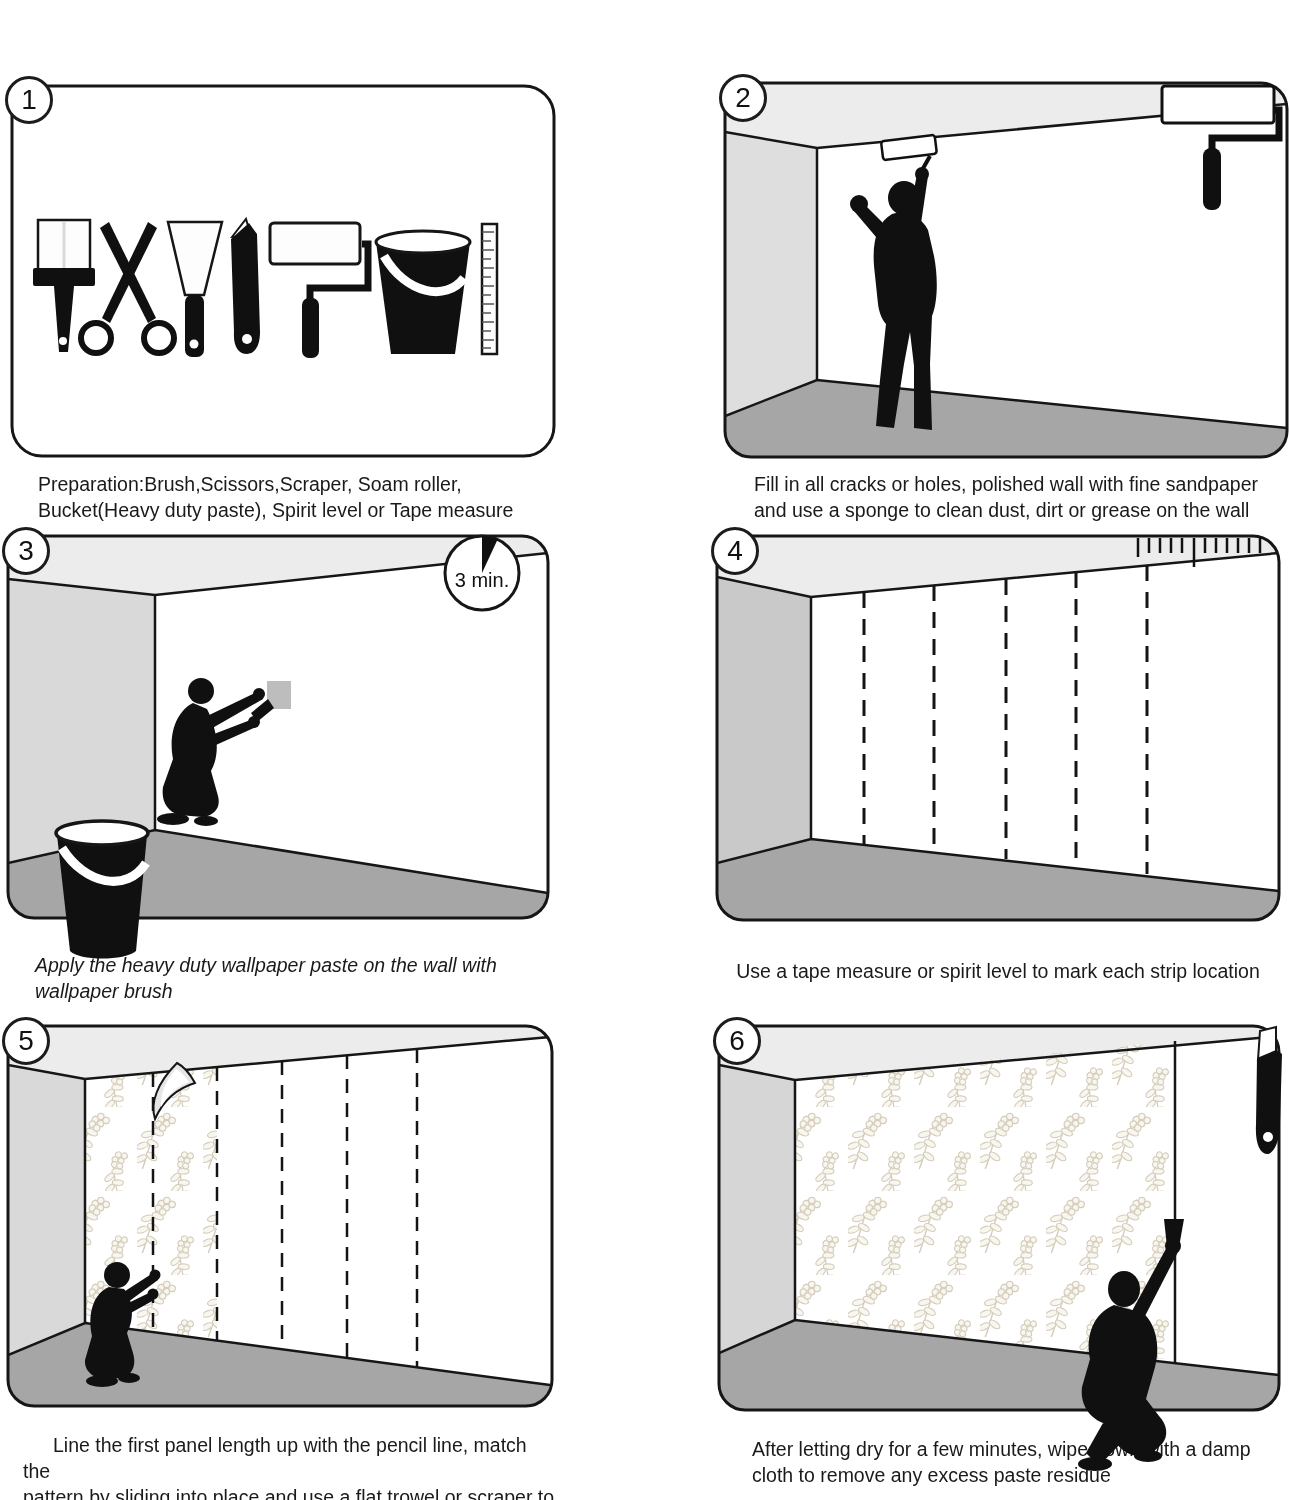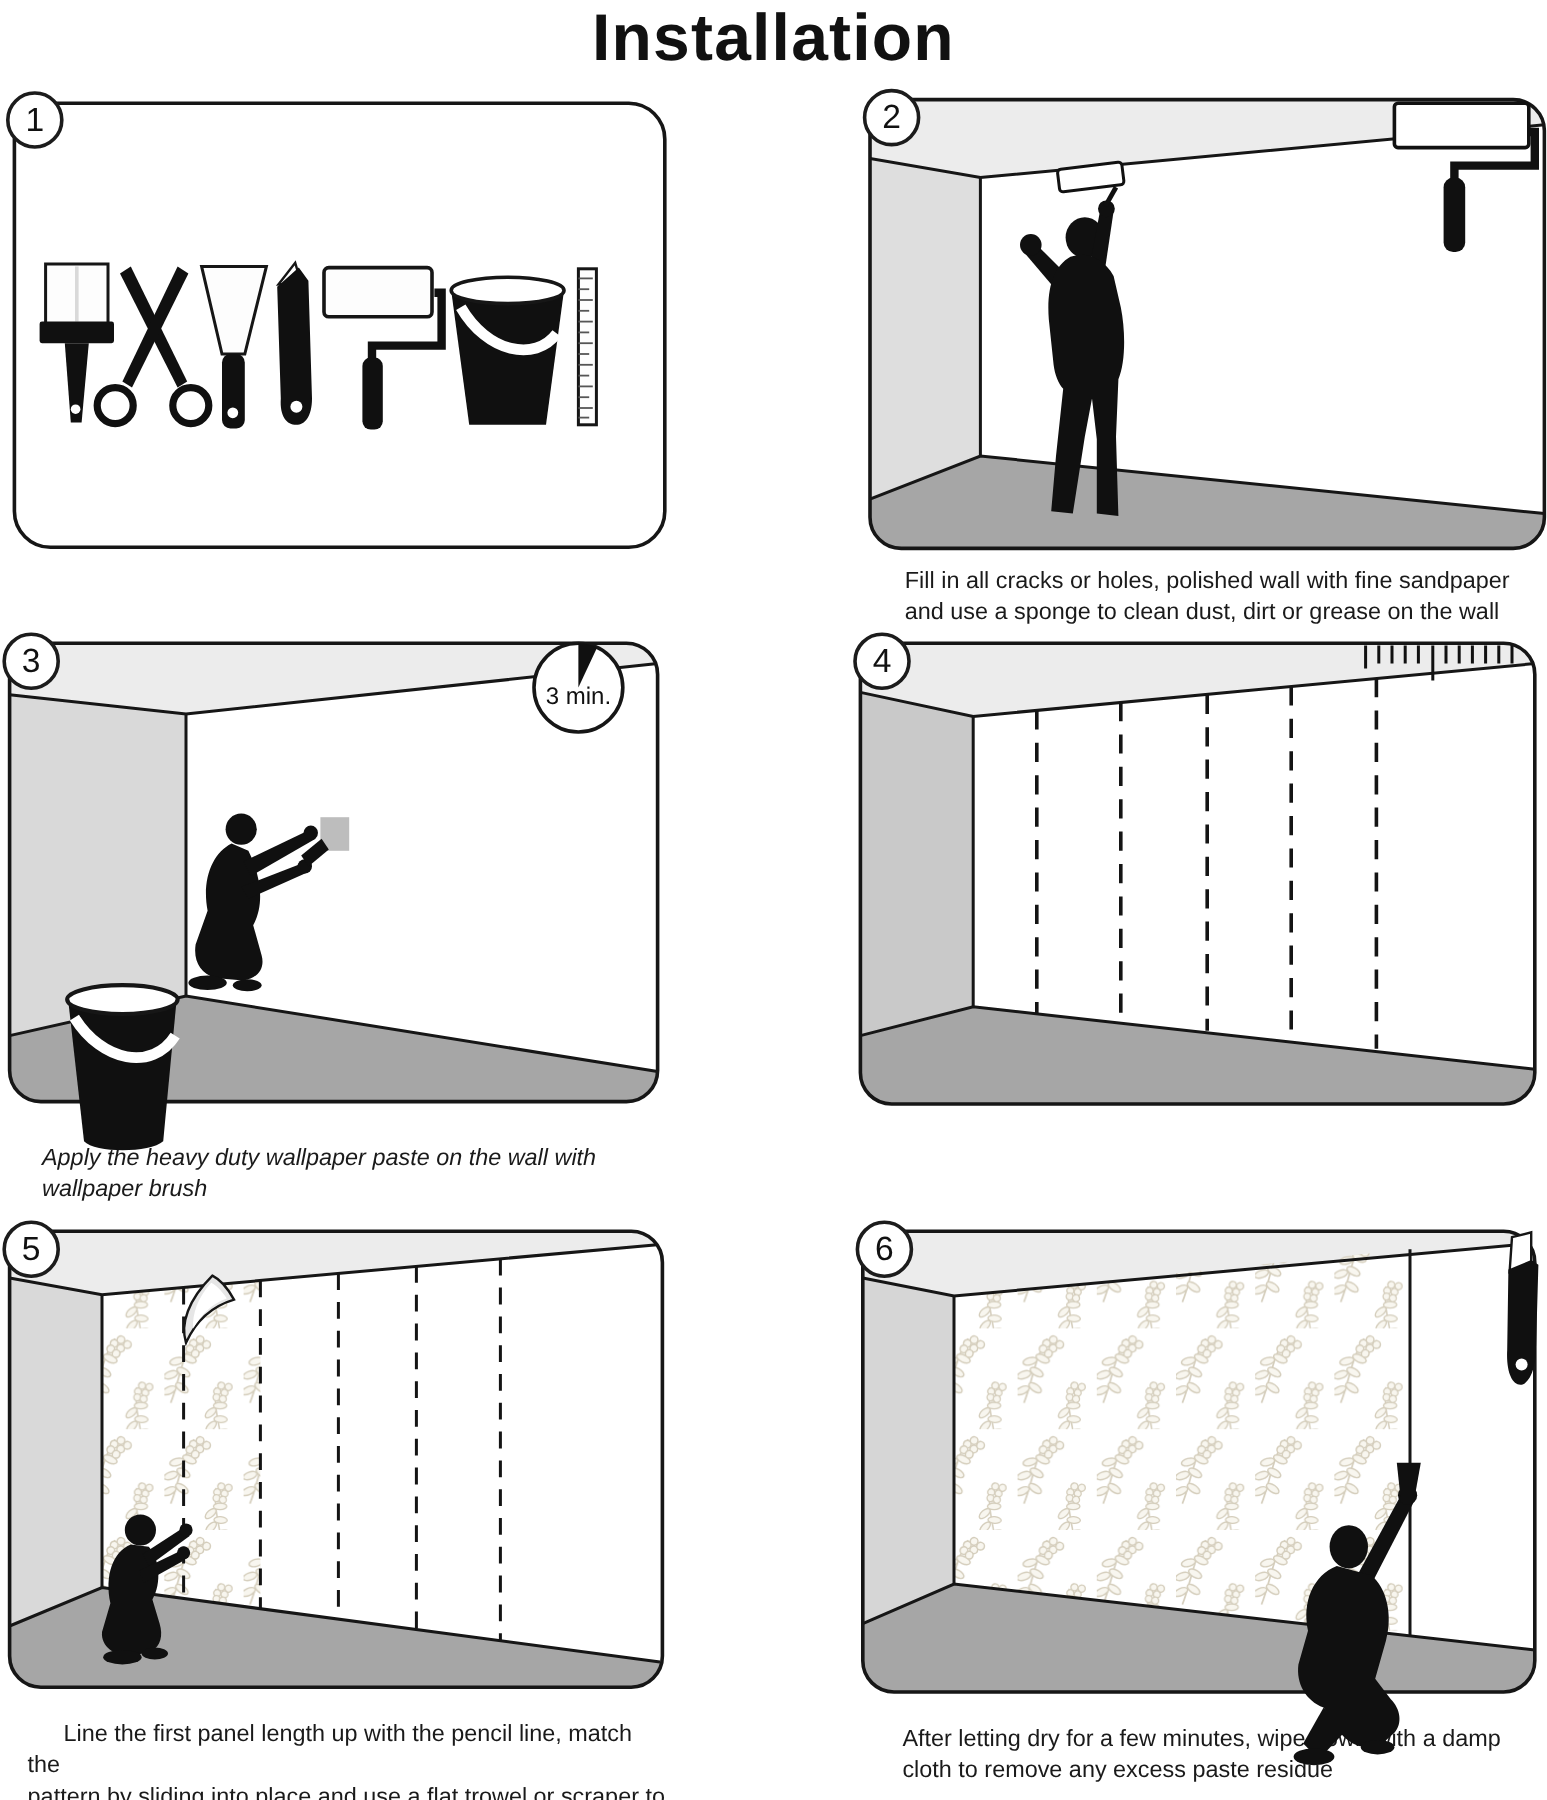--- a/index.html
+++ b/index.html
@@ -25,21 +25,20 @@
   .s2{left:722px; top:80px;}
   .s3{left:5px;   top:533px;}
   .s4{left:714px; top:533px;}
   .s5{left:5px;   top:1023px;}
   .s6{left:716px; top:1023px;}
 </style>
 </head>
 <body>
 
 <div class="page">
-  <div class="title">Installation</div>
 
   <div class="step s1">
     <div class="fig" style="width:550px;height:378px;">
       <div class="badge">1</div>
       <svg viewBox="0 0 550 378" width="550" height="378">
         <rect x="4" y="4" width="542" height="370" rx="30" fill="#fff" stroke="#161616" stroke-width="3"></rect>
 
         <g>
           <rect x="30" y="138" width="52" height="50" fill="#fdfdfd" stroke="#161616" stroke-width="2.5"></rect>
           <line x1="56" y1="140" x2="56" y2="186" stroke="#d9d9d9" stroke-width="3"></line>
@@ -93,20 +92,22 @@
             <line x1="474" y1="222" x2="486" y2="222"></line>
               <line x1="474" y1="231" x2="483" y2="231"></line>
             <line x1="474" y1="240" x2="486" y2="240"></line>
               <line x1="474" y1="249" x2="483" y2="249"></line>
             <line x1="474" y1="258" x2="486" y2="258"></line>
               <line x1="474" y1="266" x2="483" y2="266"></line>
           </g>
         </g>
       </svg>
     </div>
+    <div class="caption cap1">Preparation:Brush,Scissors,Scraper, Soam roller,
+Bucket(Heavy duty paste), Spirit level or Tape measure</div>
   </div>
 
   <div class="step s2">
     <div class="fig" style="width:568px;height:380px;">
       <div class="badge">2</div>
       <svg viewBox="0 0 568 380" width="568" height="380">
         <defs>
             <clipPath id="clip2">
               <rect x="3" y="3" width="562" height="374" rx="26"></rect>
             </clipPath>
@@ -234,20 +235,21 @@
             <line x1="502" y1="5" x2="502" y2="20"></line>
             <line x1="513" y1="5" x2="513" y2="20"></line>
             <line x1="524" y1="5" x2="524" y2="20"></line>
             <line x1="535" y1="5" x2="535" y2="20"></line>
             <line x1="546" y1="5" x2="546" y2="20"></line>
           </g>
         </g>
         <rect x="3" y="3" width="562" height="384" rx="26" fill="none" stroke="#161616" stroke-width="3"></rect>
       </svg>
     </div>
+    <div class="caption cap4">Use a tape measure or spirit level to mark each strip location</div>
   </div>
 
   <div class="step s5">
     <div class="fig" style="width:550px;height:386px;">
       <div class="badge">5</div>
       <svg viewBox="0 0 550 386" width="550" height="386">
         <defs>
           <clipPath id="clip5">
               <rect x="3" y="3" width="544" height="380" rx="26"></rect>
             </clipPath>

